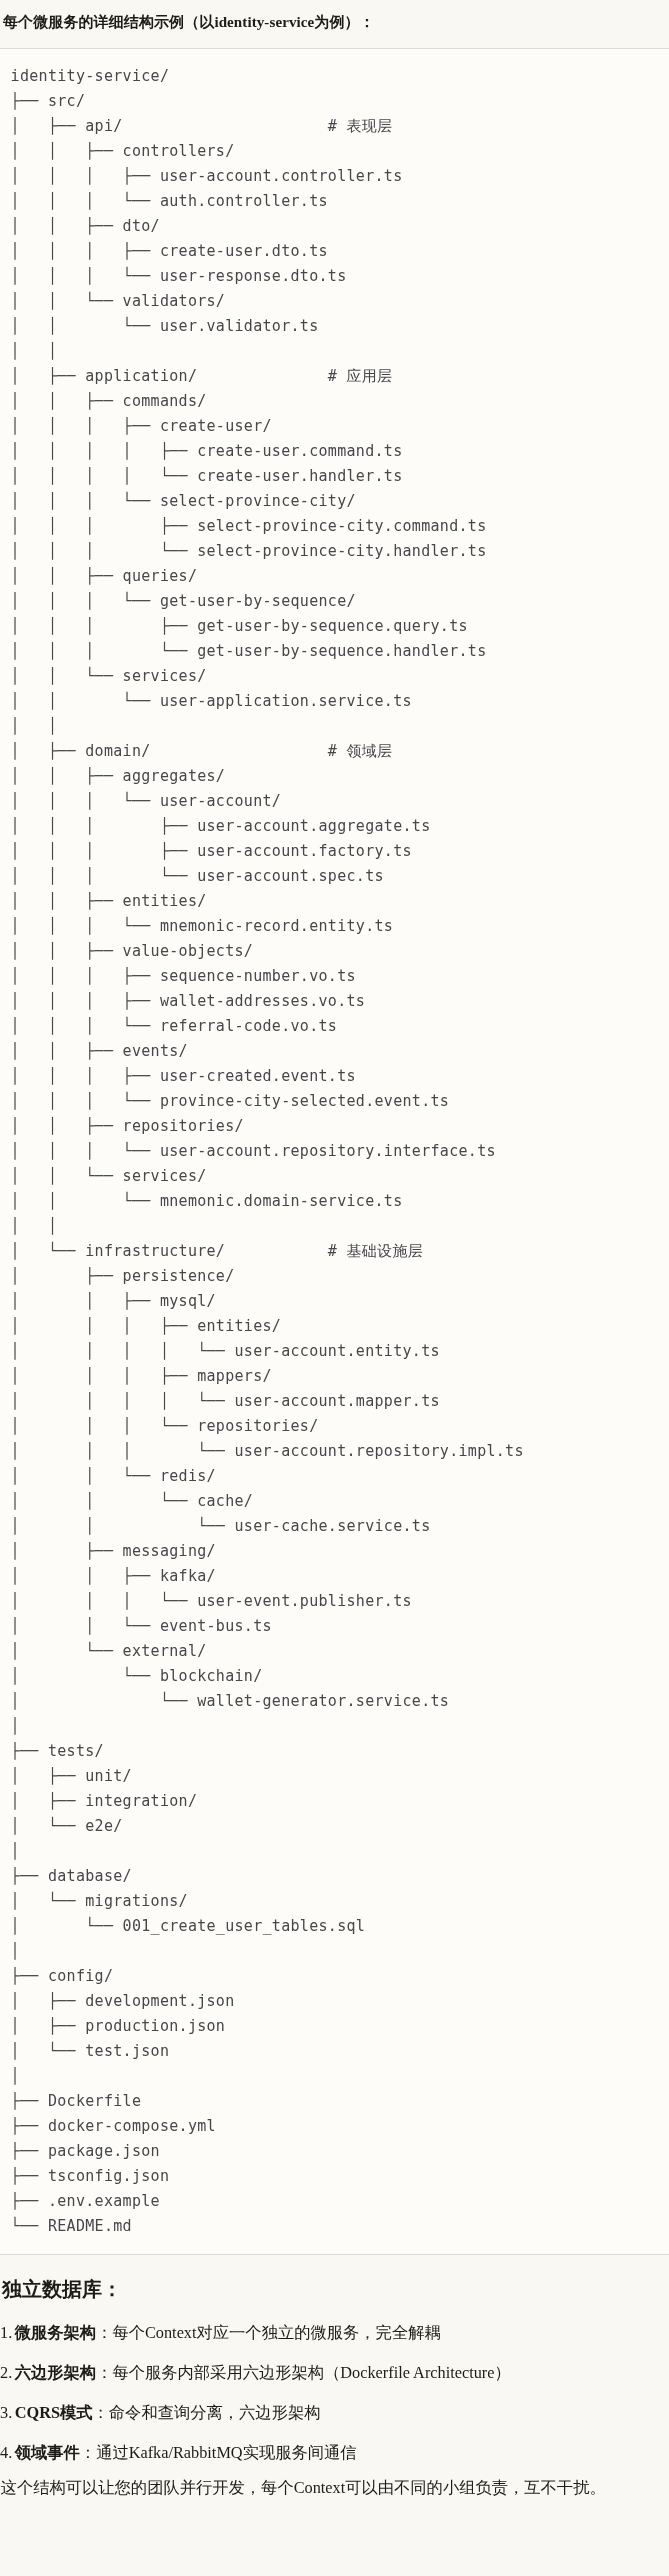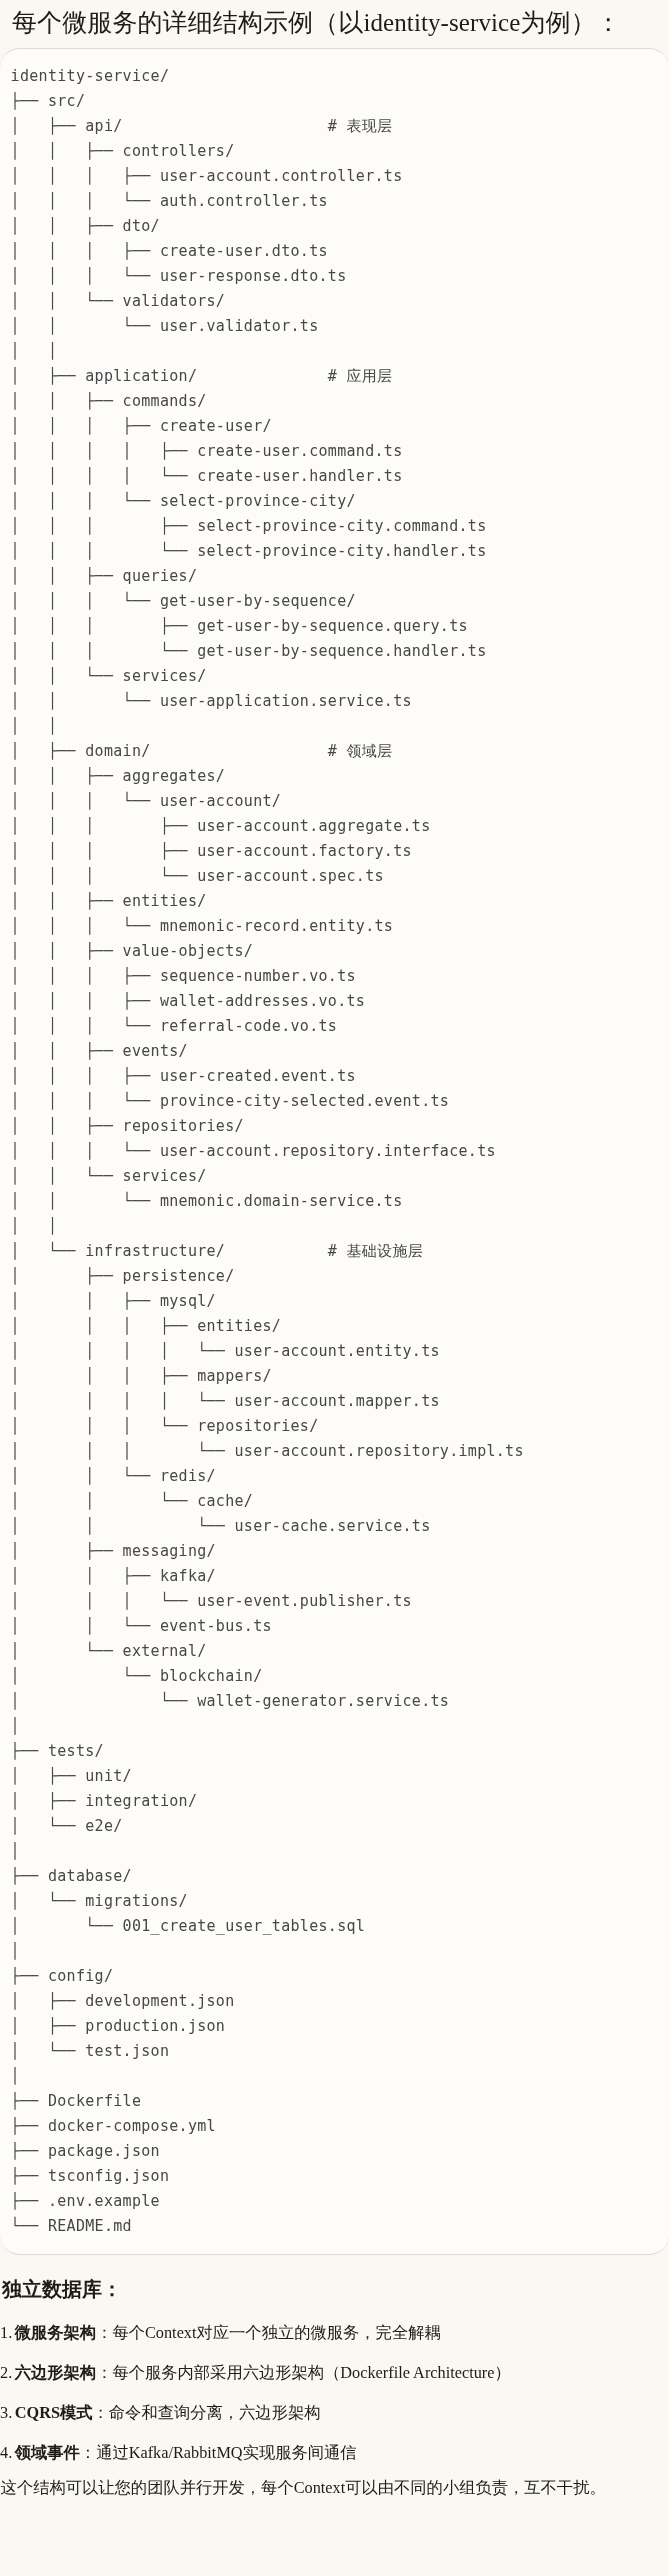--- a/index.html
+++ b/index.html
@@ -10,36 +10,35 @@
     font-family: "Liberation Serif", "DejaVu Serif", serif;
     color: #1d1c19;
   }
   .page {
     width: 669px;
     height: 2576px;
     overflow: hidden;
     position: relative;
   }
   .page-title {
-    margin: 0 0 0 12px;
+    margin: 0 0 0 3px;
     padding-top: 6.9px;
-    font-size: 25px;
+    font-size: 15px;
     line-height: 31px;
-    font-weight: 400;
+    font-weight: 700;
     letter-spacing: 0.1px;
   }
   .code-panel {
     margin-top: 10.6px;
     background: #fdfcf8;
     border-top: 1.3px solid #dbdad6;
     border-bottom: 1.3px solid #dbdad6;
     padding: 14.4px 5px 15px 10.6px;
     box-sizing: border-box;
     width: 669px;
-    border-radius: 20px;
   }
   .code-panel pre {
     margin: 0;
     font-family: "DejaVu Sans Mono", "Liberation Mono", monospace;
     font-size: 15px;
     line-height: 25px;
     letter-spacing: 0.3px;
     color: #46474b;
     white-space: pre;
   }

